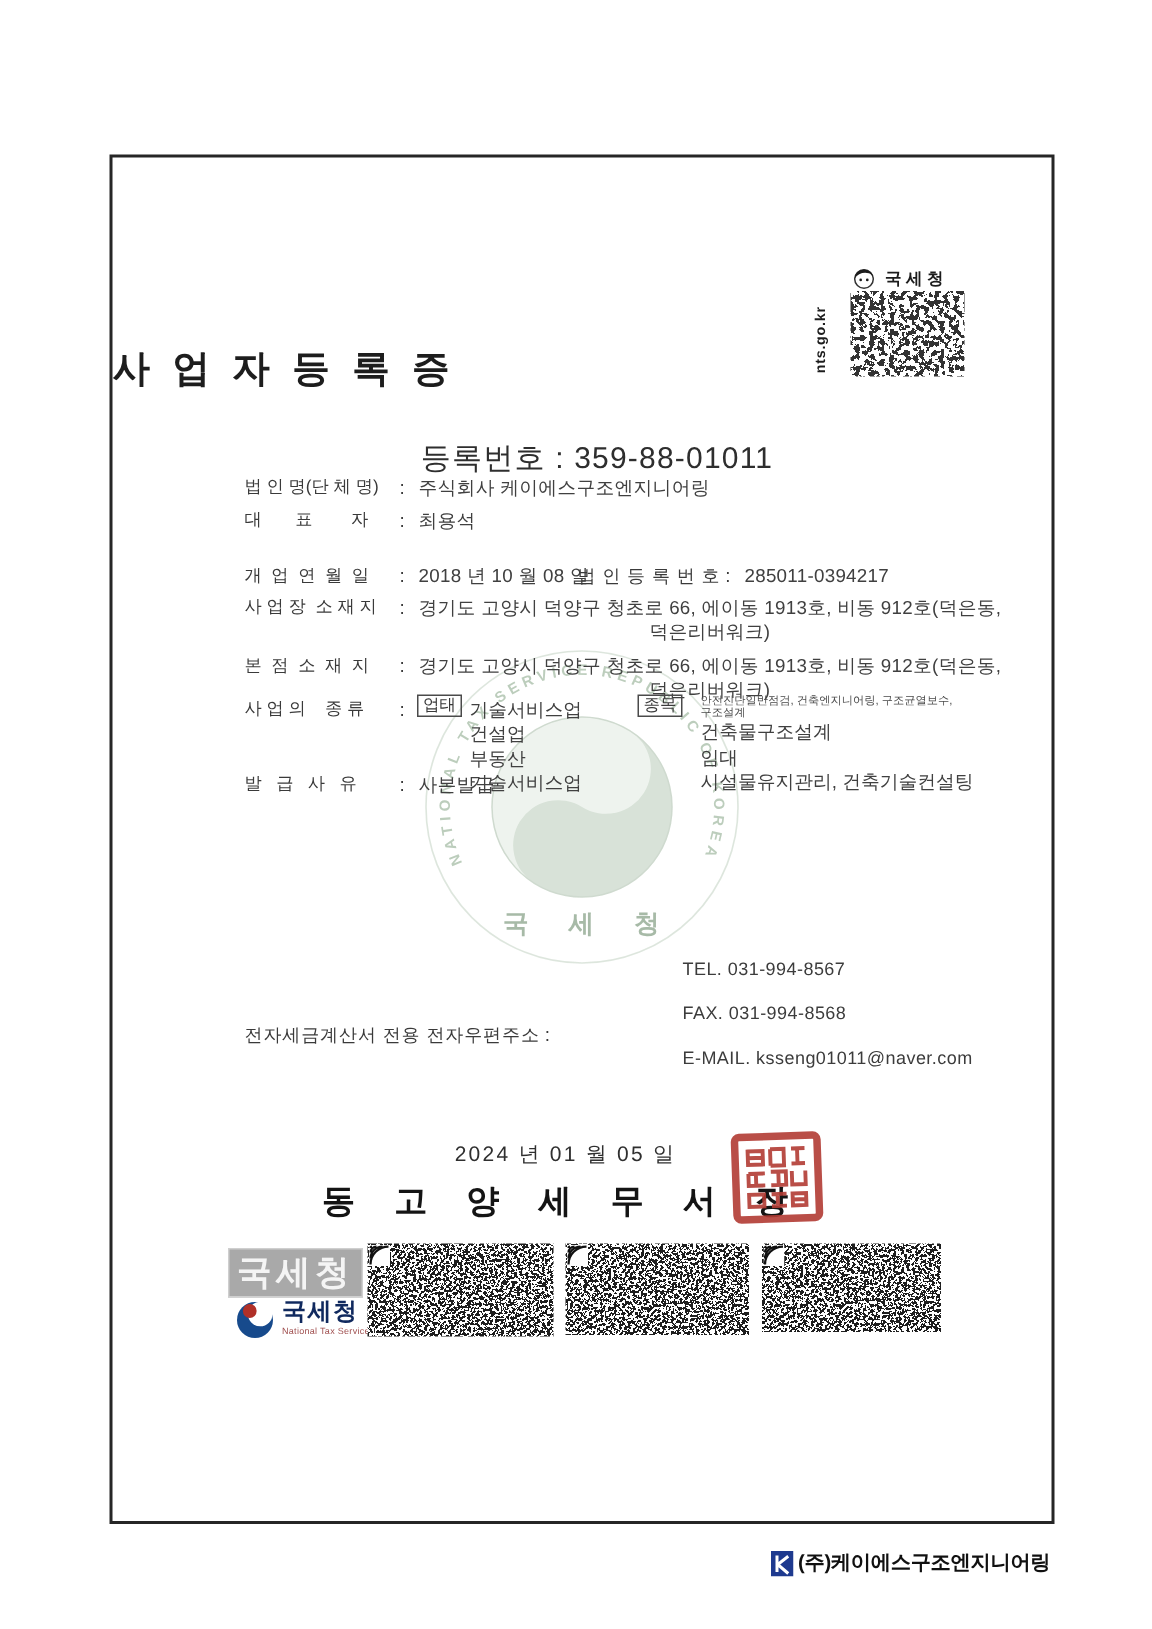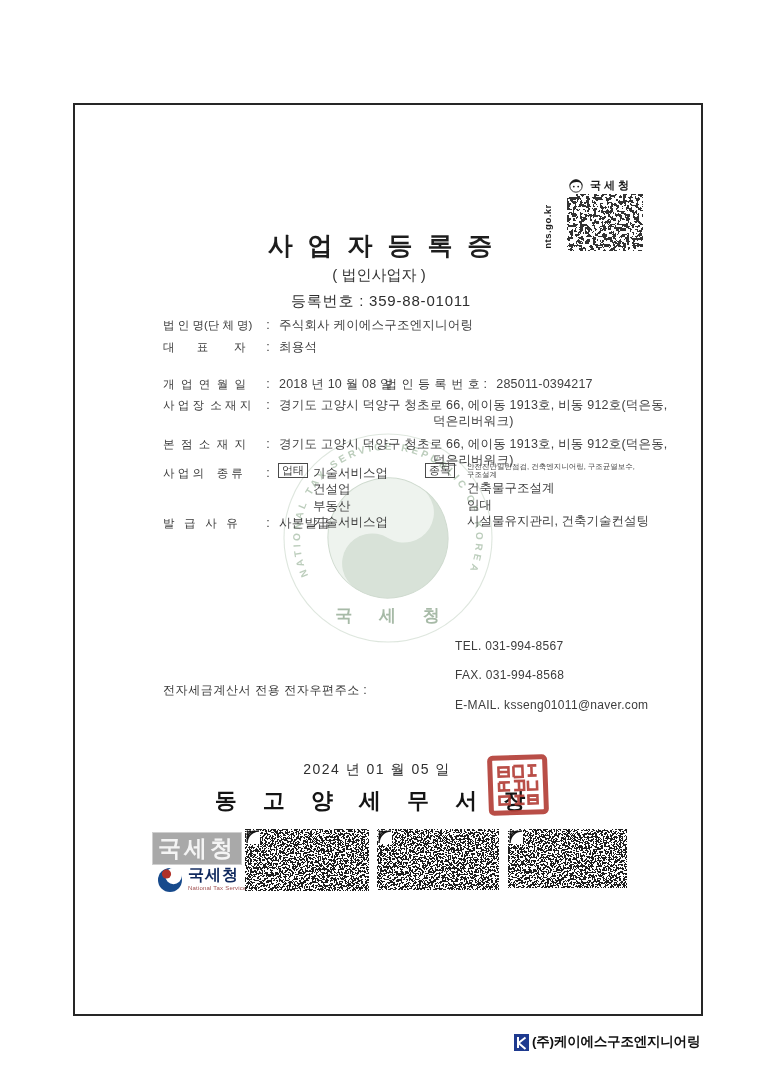--- a/index.html
+++ b/index.html
@@ -16,26 +16,26 @@
   
   .nts-stamp{position:absolute;left:474px;top:72px;width:110px;height:90px;z-index:2;}
   .nts-stamp .head{position:absolute;left:18px;top:0;display:flex;align-items:center;gap:5px;}
   .nts-stamp .head .agency{font-size:11px;font-weight:bold;color:#1c1c1c;letter-spacing:3px;}
   .nts-url{
     position:absolute;left:-24px;top:44px;font-size:9.5px;font-weight:bold;color:#1c1c1c;
     transform:rotate(-90deg);letter-spacing:.5px;white-space:nowrap;
   }
   .stamp-barcode{position:absolute;left:18px;top:17px;width:76px;height:57px;background:#fff;}
   
-  .title{position:absolute;left:0;top:124px;width:614px;text-align:center;z-index:1;
+  .title{position:absolute;left:0;top:124px;width:614px;z-index:1;
     font-size:25px;font-weight:bold;color:#1d1d1d;letter-spacing:4px;white-space:pre;}
   .subtitle{position:absolute;left:0;top:161px;width:608px;text-align:center;z-index:1;
     font-size:15px;color:#333;white-space:pre;}
   .regnum{position:absolute;left:0;top:187px;width:612px;text-align:center;z-index:1;
-    font-size:15px;color:#2e2e2e;letter-spacing:.8px;}
+    font-size:20px;color:#2e2e2e;letter-spacing:.8px;padding-left:17px;}
   
   .row{position:absolute;left:88px;z-index:1;font-size:12.5px;line-height:16px;white-space:nowrap;}
   .lbl{display:inline-block;width:100px;font-size:11.5px;color:#3a3a3a;white-space:pre;vertical-align:top;}
   .lbl-auto{display:inline-block;width:auto;font-size:12px;color:#3a3a3a;white-space:pre;vertical-align:top;letter-spacing:.6px;}
   .colon{display:inline-block;width:10px;text-align:center;color:#3a3a3a;vertical-align:top;}
   .val{display:inline-block;margin-left:6px;color:#404040;letter-spacing:.2px;vertical-align:top;}
   .val-pre{white-space:pre-line;text-align:center;}
   
   .tagbox{position:absolute;z-index:1;border:1px solid #4a4a4a;font-size:11px;color:#3a3a3a;
     padding:0px 3px;line-height:13px;}
@@ -116,21 +116,20 @@
       <span class="agency">국세청</span>
     </div>
     <div class="nts-url">nts.go.kr</div>
     <svg class="stamp-barcode" width="76" height="57">
       <rect width="76" height="57" fill="#fff"></rect>
       <rect width="76" height="57" filter="url(#bcn2)" opacity=".8"></rect>
     </svg>
   </div>
 
   <div class="title">사 업 자 등 록 증</div>
-  <div class="subtitle">( 법인사업자 )</div>
   <div class="regnum">등록번호 : 359-88-01011</div>
 
   <div class="row" style="top:212px">
     <span class="lbl">법 인 명(단 체 명)</span><span class="colon">:</span><span class="val">주식회사 케이에스구조엔지니어링</span>
   </div>
 
   <div class="row" style="top:234px">
     <span class="lbl">대       표        자</span><span class="colon">:</span><span class="val">최용석</span>
   </div>
 

